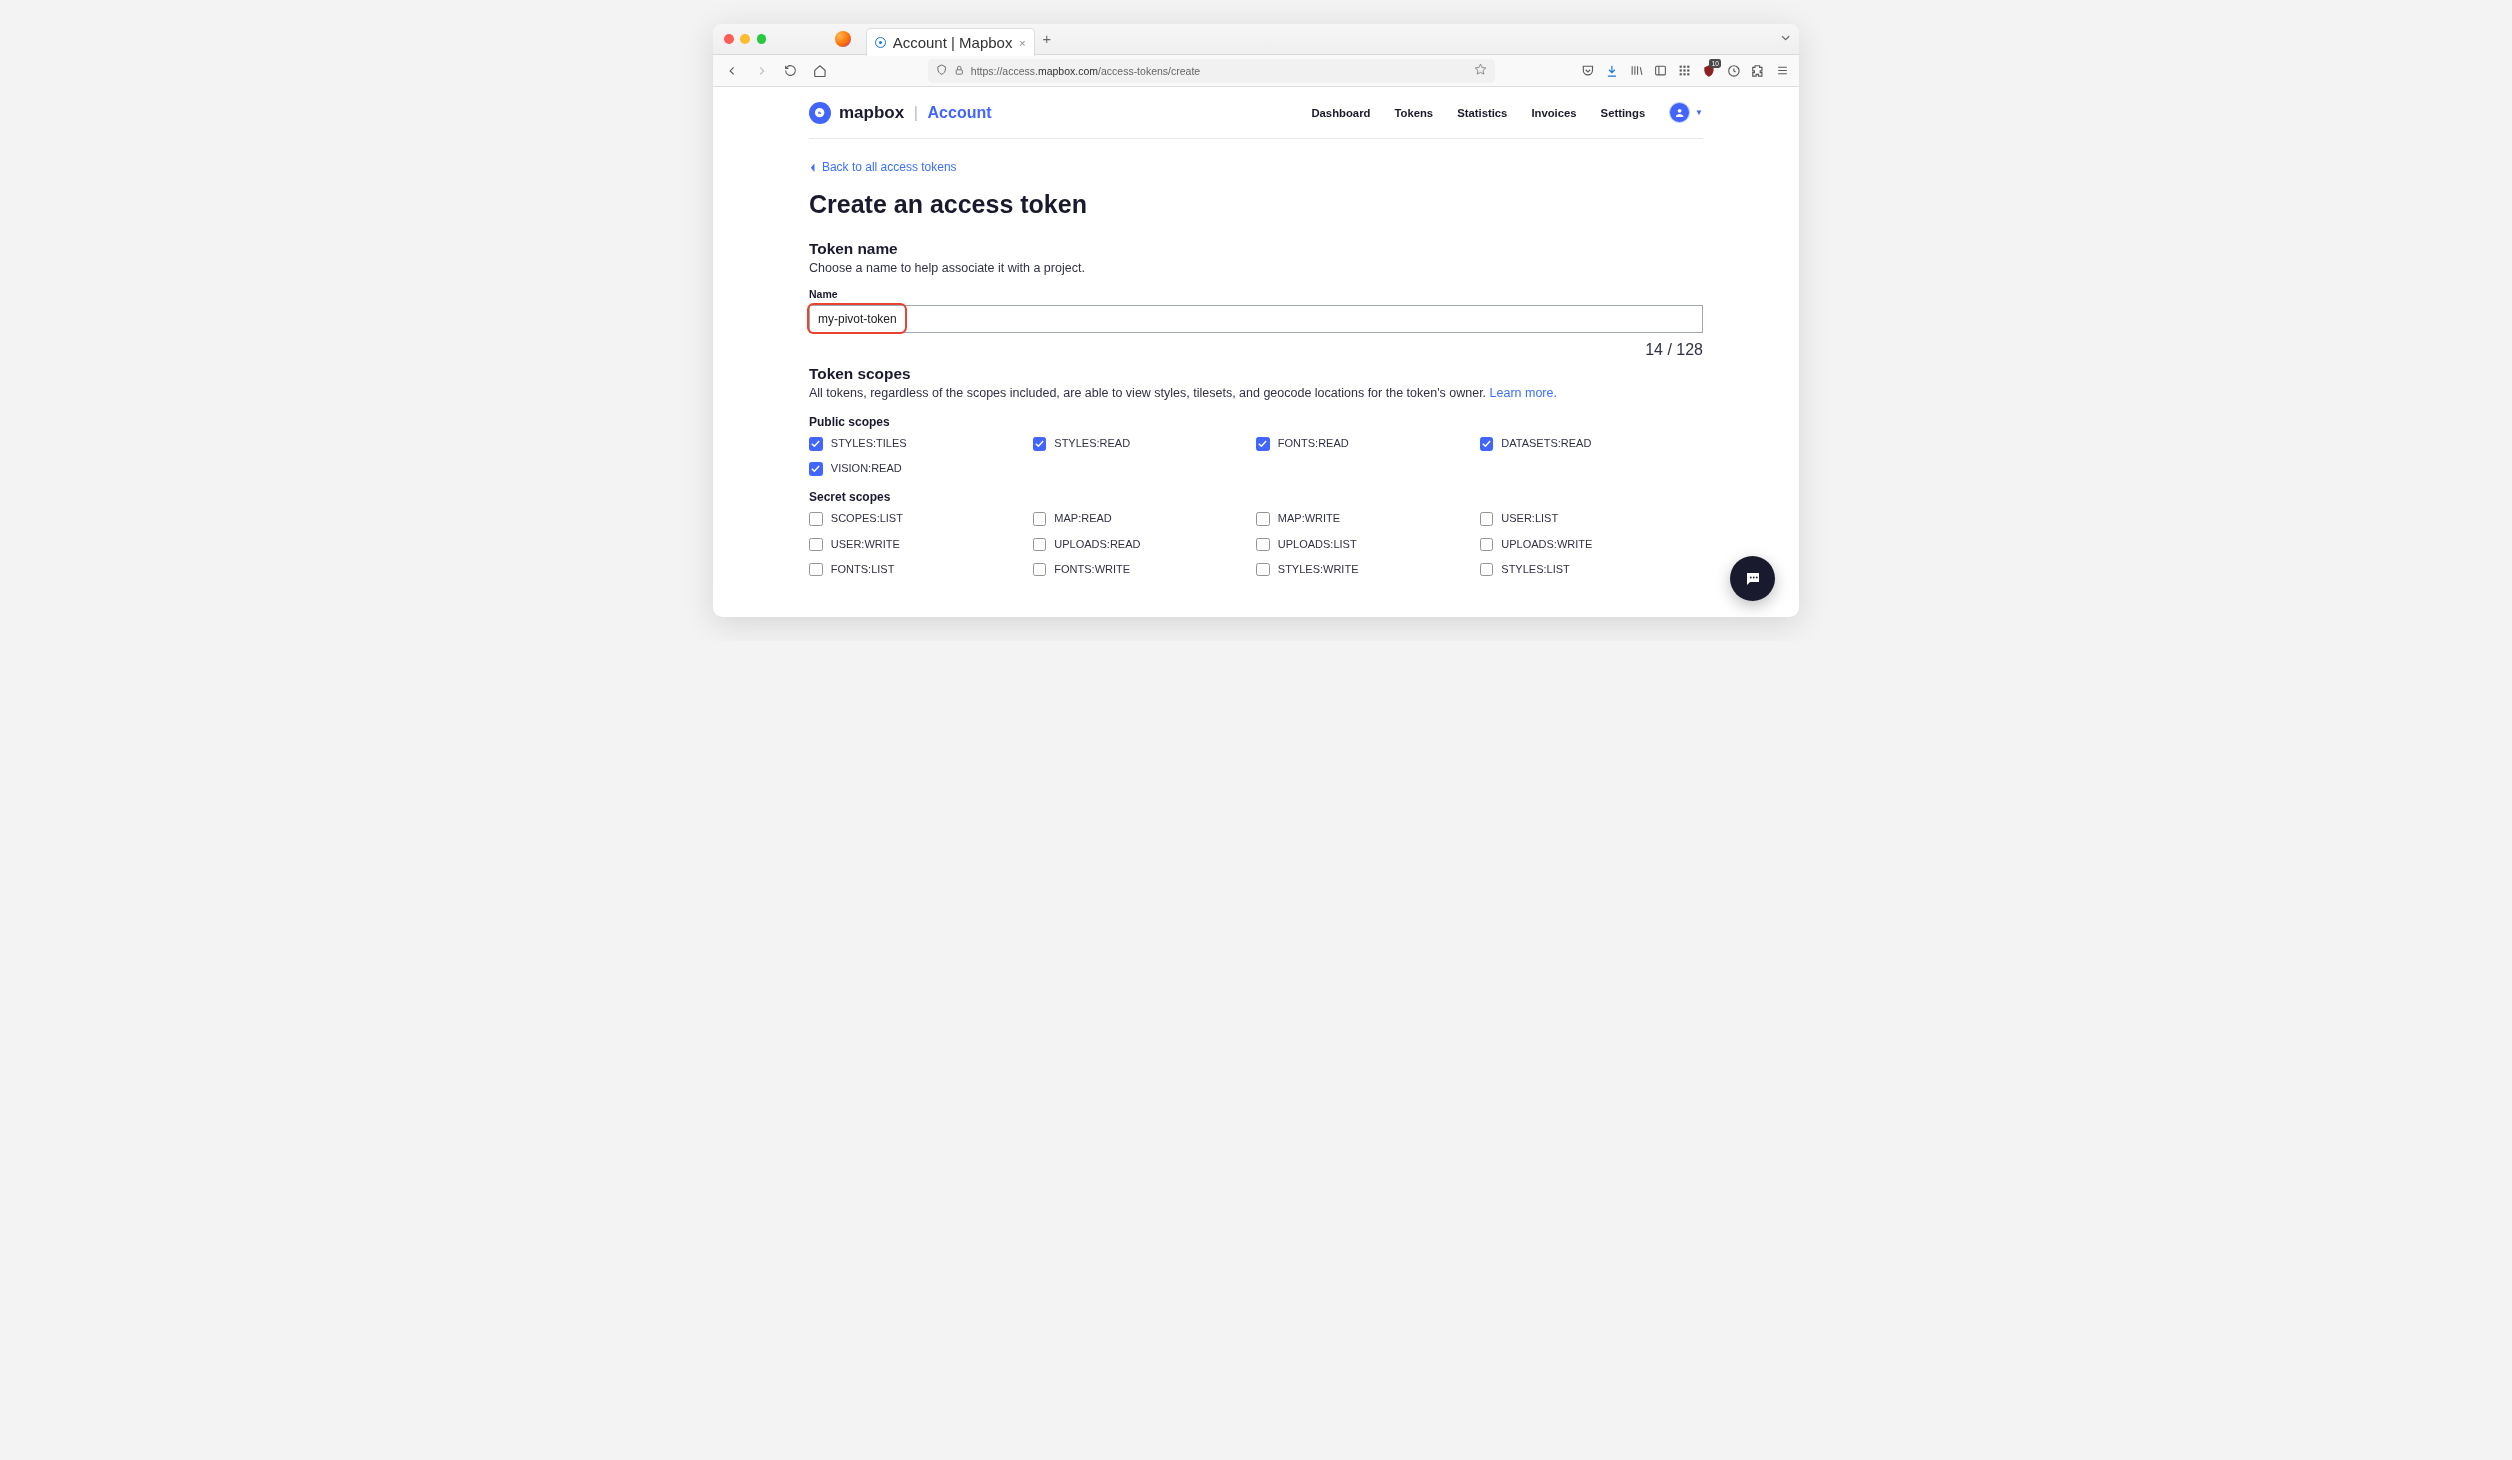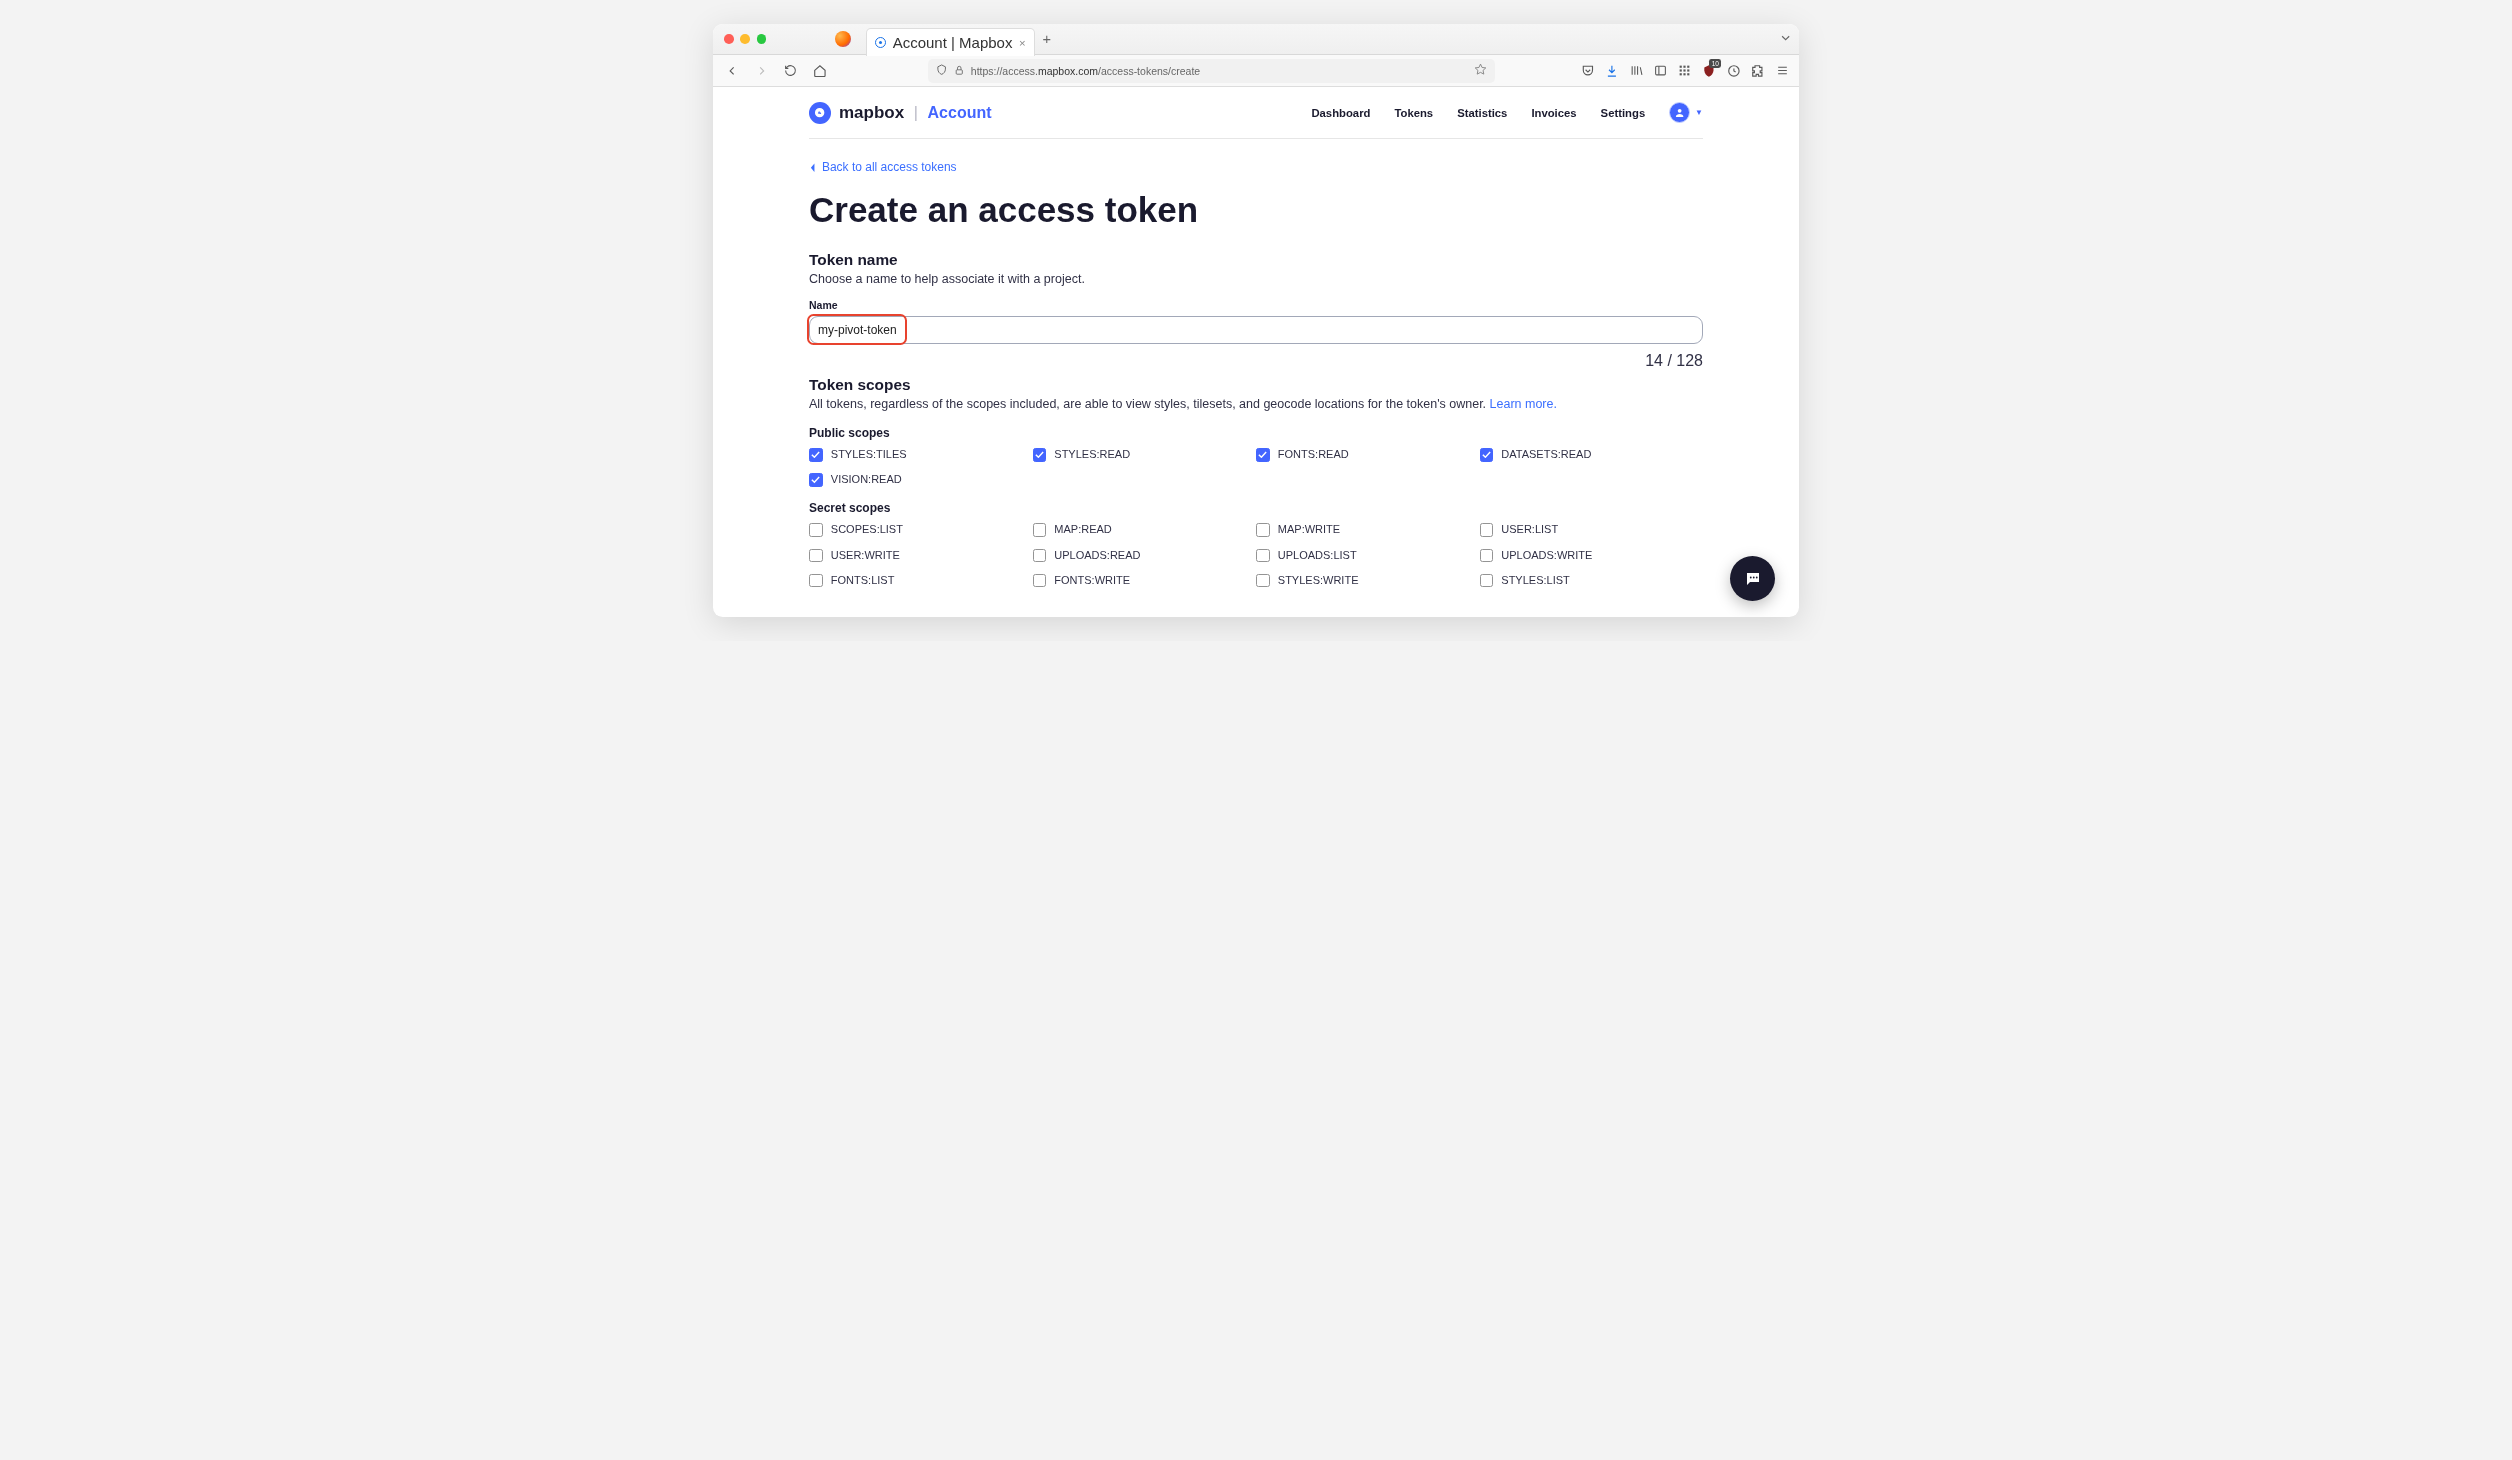--- a/index.html
+++ b/index.html
@@ -47,28 +47,28 @@
     .nav a { font-size: 11.3px; font-weight: 600; color: #1a1a2e; text-decoration: none; }
     .avatar-wrap { display: flex; align-items: center; gap: 4.9px; margin-left: 24px; cursor: pointer; }
     .avatar { width: 21px; height: 21px; border-radius: 50%; background: #4365ff; display: flex; align-items: center; justify-content: center; border: 1.6px solid #c7d2ff;}
     .avatar svg { width: 11.3px; height: 11.3px; fill: #fff; }
     .caret { color: #4365ff; font-size: 8px; }
 
     .main { max-width: 894px; margin: 0 auto; padding-top: 21px; }
     .back-link { display: inline-flex; align-items: center; gap: 4.9px; color: #3b6fff; font-size: 12px; text-decoration: none; margin-bottom: 16px; }
     .back-link svg { width: 8px; height: 11.3px; fill: #3b6fff; }
 
-    h1 { font-size: 35px; font-weight: 800; color: #1a1a2e; margin-bottom: 21px; }
+    h1 { font-size: 25px; font-weight: 800; color: #1a1a2e; margin-bottom: 21px; }
     h2 { font-size: 15.4px; font-weight: 700; color: #1a1a2e; margin-bottom: 3.2px; }
     .subt { font-size: 12.5px; color: #313146; margin-bottom: 13px; }
     .subt a { color: #3b6fff; text-decoration: none; }
 
     .field-label { font-size: 10.5px; font-weight: 700; color: #1a1a2e; margin-bottom: 4.9px; display: block; }
     .input-wrap { position: relative; }
-    .text-input { width: 100%; border: 0.8px solid #a2a8b8; border-radius: 9px; padding: 5.7px 8px; font-size: 12px; color: #222; outline: none; }
+    .text-input { width: 100%; border: 0.8px solid #a2a8b8; border-radius: 0; padding: 5.7px 8px; font-size: 12px; color: #222; outline: none; }
     .highlight-ring { position: absolute; top: -2.4px; left: -2.4px; width: 100px; height: 31px; border: 2.4px solid #e8432e; border-radius: 6.5px; pointer-events: none; }
     .counter { text-align: right; font-size: 16px; color: #313146; margin-top: 8px; }
 
     .scopes-block { margin-top: 6.5px; }
     .scope-heading { font-size: 12px; font-weight: 700; color: #1a1a2e; margin: 14.6px 0 8px; }
     .scope-grid { display: grid; grid-template-columns: repeat(4, 1fr); row-gap: 11.3px; }
     .scope-item { display: flex; align-items: flex-start; gap: 8px; }
     .chk { width: 13.8px; height: 13.8px; border: 1.2px solid #949494; border-radius: 2.4px; display: flex; align-items: center; justify-content: center; flex-shrink: 0; cursor: pointer; }
     .chk.checked { background: #4365ff; border-color: #4365ff; }
     .chk.checked svg { display: block; }

